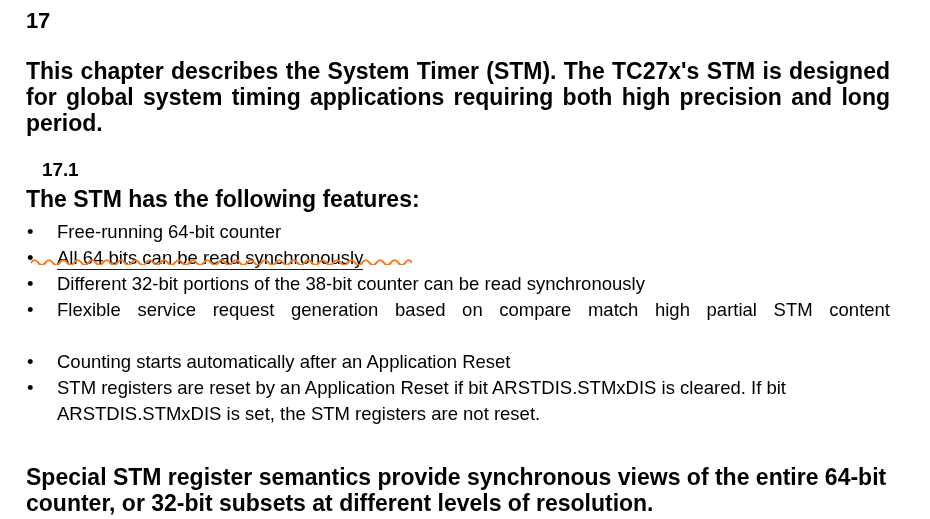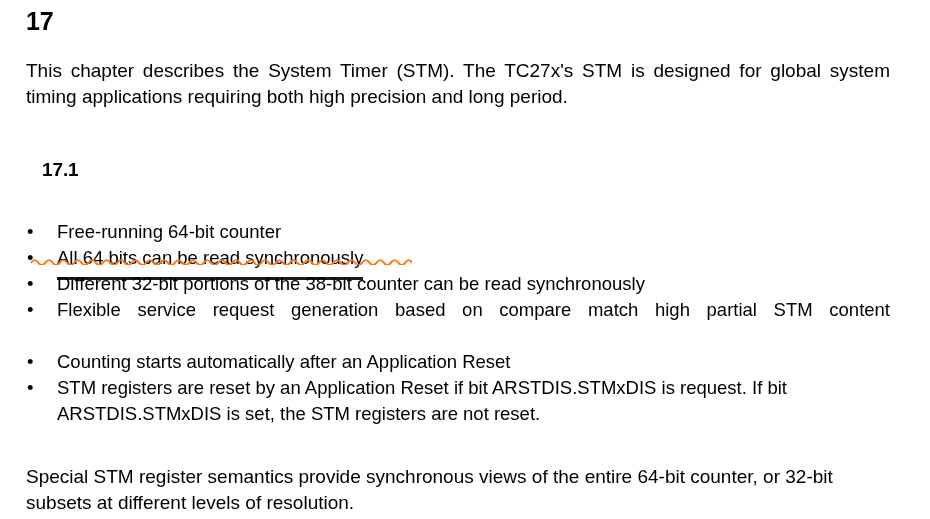--- a/index.html
+++ b/index.html
@@ -28,21 +28,21 @@
   
   .h1 {
     display: flex;
     align-items: baseline;
     margin: 0;
     padding: 0;
     position: absolute;
     left: 26px;
     top: 6px;
     width: 864px;
-    font-size: 25px;
+    font-size: 22px;
     font-weight: bold;
     letter-spacing: -0.2px;
     line-height: 30px;
   }
   .h1 .num {
     width: 114px;
     flex: 0 0 114px;
   }
   .h1 .title {
     flex: 1 1 auto;
@@ -68,25 +68,26 @@
   }
   .h2 .title {
     flex: 1 1 auto;
   }
 
   
   .para {
     position: absolute;
     left: 26px;
     width: 864px;
-    font-size: 19px;
+    font-size: 23px;
     line-height: 26px;
     text-align: justify;
     text-justify: inter-word;
     margin: 0;
+    font-weight: bold;
   }
   .para.nojust {
     text-align: left;
   }
 
   #intro-para   { top: 58px; }
   #features-lead{ top: 186px; }
   #closing-para { top: 464px; }
 
   
@@ -126,22 +127,22 @@
     line-height: 26px;
   }
   .btext {
     display: block;
   }
 
   
   .marked {
     position: relative;
     display: inline;
-    border-bottom: 3px solid #000000;
-    padding-bottom: 9px;
+    border-bottom: 1px solid #000000;
+    padding-bottom: 1px;
   }
   .squiggle {
     position: absolute;
     left: 31px;
     top: 258px;
     width: 381px;
     height: 7px;
     pointer-events: none;
   }
 </style>
@@ -153,20 +154,21 @@
   <h1 class="h1">
     <span class="num">17</span>
   </h1>
 
   <p class="para" id="intro-para">This chapter describes the System Timer (STM). The TC27x's STM is designed for global system timing applications requiring both high precision and long period.</p>
 
   <h2 class="h2">
     <span class="num">17.1</span>
   </h2>
 
+  <p class="para nojust" id="features-lead">The STM has the following features:</p>
 
   <ul class="bullets" id="feature-list">
       <li class="bullet">
         <span class="bdot">•</span>
         <span class="btext">Free-running 64-bit counter</span>
       </li>
       <li class="bullet">
         <span class="bdot">•</span>
         <span class="btext"><span class="marked" style="border-bottom-color: rgb(26, 26, 26);">All 64 bits can be read synchronously</span></span>
       </li>
@@ -177,21 +179,21 @@
       <li class="bullet justified">
         <span class="bdot">•</span>
         <span class="btext">Flexible service request generation based on compare match high partial STM content</span>
       </li>
       <li class="bullet">
         <span class="bdot">•</span>
         <span class="btext">Counting starts automatically after an Application Reset</span>
       </li>
       <li class="bullet">
         <span class="bdot">•</span>
-        <span class="btext">STM registers are reset by an Application Reset if bit ARSTDIS.STMxDIS is request. If bit ARSTDIS.STMxDIS is set, the STM registers are not reset.</span>
+        <span class="btext">STM registers are reset by an Application Reset if bit ARSTDIS.STMxDIS is cleared. If bit ARSTDIS.STMxDIS is set, the STM registers are not reset.</span>
       </li>
     </ul>
 
   <svg class="squiggle" id="spell-squiggle" viewBox="0 0 381 7" preserveAspectRatio="none" aria-hidden="true">
       <path d="M 0 4.6 Q 3.60 -0.44 7.20 4.6 Q 10.80 9.64 14.40 4.6 Q 18.00 -0.44 21.60 4.6 Q 25.20 9.64 28.80 4.6 Q 32.40 -0.44 36.00 4.6 Q 39.60 9.64 43.20 4.6 Q 46.80 -0.44 50.40 4.6 Q 54.00 9.64 57.60 4.6 Q 61.20 -0.44 64.80 4.6 Q 68.40 9.64 72.00 4.6 Q 75.60 -0.44 79.20 4.6 Q 82.80 9.64 86.40 4.6 Q 90.00 -0.44 93.60 4.6 Q 97.20 9.64 100.80 4.6 Q 104.40 -0.44 108.00 4.6 Q 111.60 9.64 115.20 4.6 Q 118.80 -0.44 122.40 4.6 Q 126.00 9.64 129.60 4.6 Q 133.20 -0.44 136.80 4.6 Q 140.40 9.64 144.00 4.6 Q 147.60 -0.44 151.20 4.6 Q 154.80 9.64 158.40 4.6 Q 162.00 -0.44 165.60 4.6 Q 169.20 9.64 172.80 4.6 Q 176.40 -0.44 180.00 4.6 Q 183.60 9.64 187.20 4.6 Q 190.80 -0.44 194.40 4.6 Q 198.00 9.64 201.60 4.6 Q 205.20 -0.44 208.80 4.6 Q 212.40 9.64 216.00 4.6 Q 219.60 -0.44 223.20 4.6 Q 226.80 9.64 230.40 4.6 Q 234.00 -0.44 237.60 4.6 Q 241.20 9.64 244.80 4.6 Q 248.40 -0.44 252.00 4.6 Q 255.60 9.64 259.20 4.6 Q 262.80 -0.44 266.40 4.6 Q 270.00 9.64 273.60 4.6 Q 277.20 -0.44 280.80 4.6 Q 284.40 9.64 288.00 4.6 Q 291.60 -0.44 295.20 4.6 Q 298.80 9.64 302.40 4.6 Q 306.00 -0.44 309.60 4.6 Q 313.20 9.64 316.80 4.6 Q 320.40 -0.44 324.00 4.6 Q 327.60 9.64 331.20 4.6 Q 334.80 -0.44 338.40 4.6 Q 342.00 9.64 345.60 4.6 Q 349.20 -0.44 352.80 4.6 Q 356.40 9.64 360.00 4.6 Q 363.60 -0.44 367.20 4.6 Q 370.80 9.64 374.40 4.6 Q 377.70 -0.44 381.00 4.6" fill="none" stroke="#F07820" stroke-width="1.9" stroke-linecap="round"></path>
     </svg>
 
   <p class="para nojust" id="closing-para">Special STM register semantics provide synchronous views of the entire 64-bit counter, or 32-bit subsets at different levels of resolution.</p>
 
 </div>

